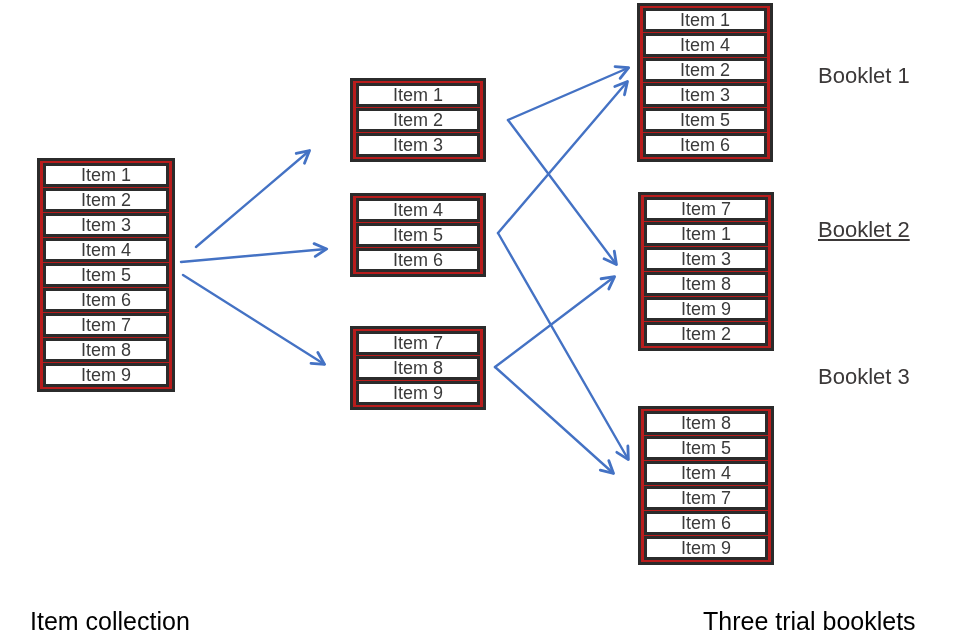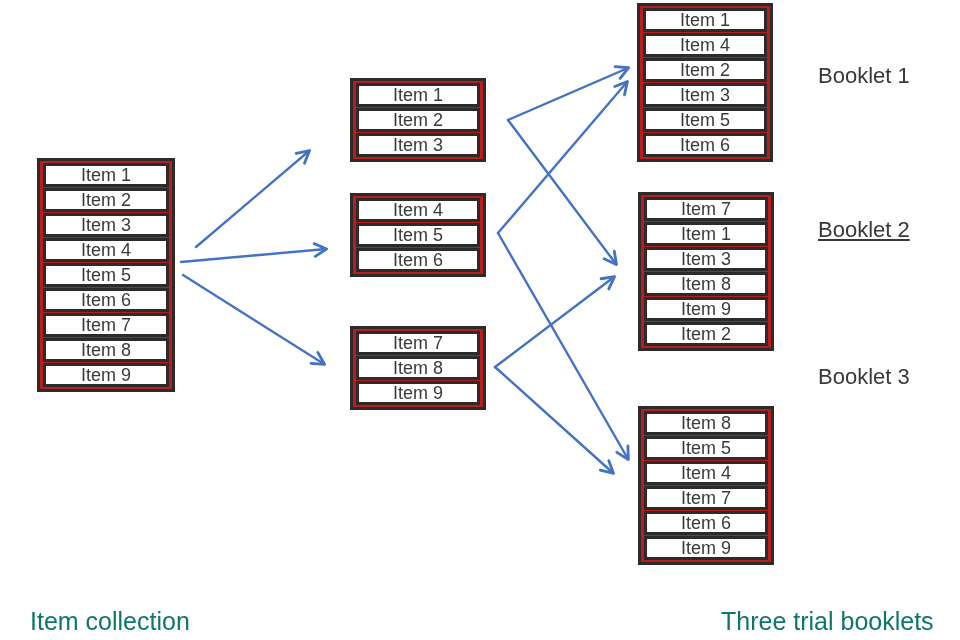--- a/index.html
+++ b/index.html
@@ -25,25 +25,25 @@
   #booklet-1{left:637px;top:3px;width:136px;}
   #booklet-2{left:638px;top:192px;width:136px;}
   #booklet-3{left:638px;top:406px;width:136px;}
   .booklet-label{
     position:absolute;left:818px;font-size:22px;color:#3b3838;white-space:nowrap;
   }
   #booklet-1-label{top:63px;}
   #booklet-2-label{top:217px;text-decoration:underline;}
   #booklet-3-label{top:364px;}
   .caption{
-    position:absolute;font-size:25px;color:#0f766e;white-space:nowrap;top:607px;
+    position:absolute;font-size:25px;color:#000000;white-space:nowrap;top:607px;
   }
   #caption-collection{left:30px;}
   #caption-blocks{left:385px;}
-  #caption-booklets{left:721px;}
+  #caption-booklets{left:703px;}
   #arrow-svg{position:absolute;left:0;top:0;width:960px;height:640px;pointer-events:none;}
 </style>
 </head>
 <body>
 
 <div id="canvas">
 
   <svg id="arrow-svg" viewBox="0 0 960 640" xmlns="http://www.w3.org/2000/svg">
     <defs>
       <marker id="ah" viewBox="0 0 12 12" refX="10" refY="6" markerWidth="17" markerHeight="17" orient="auto" markerUnits="userSpaceOnUse">

